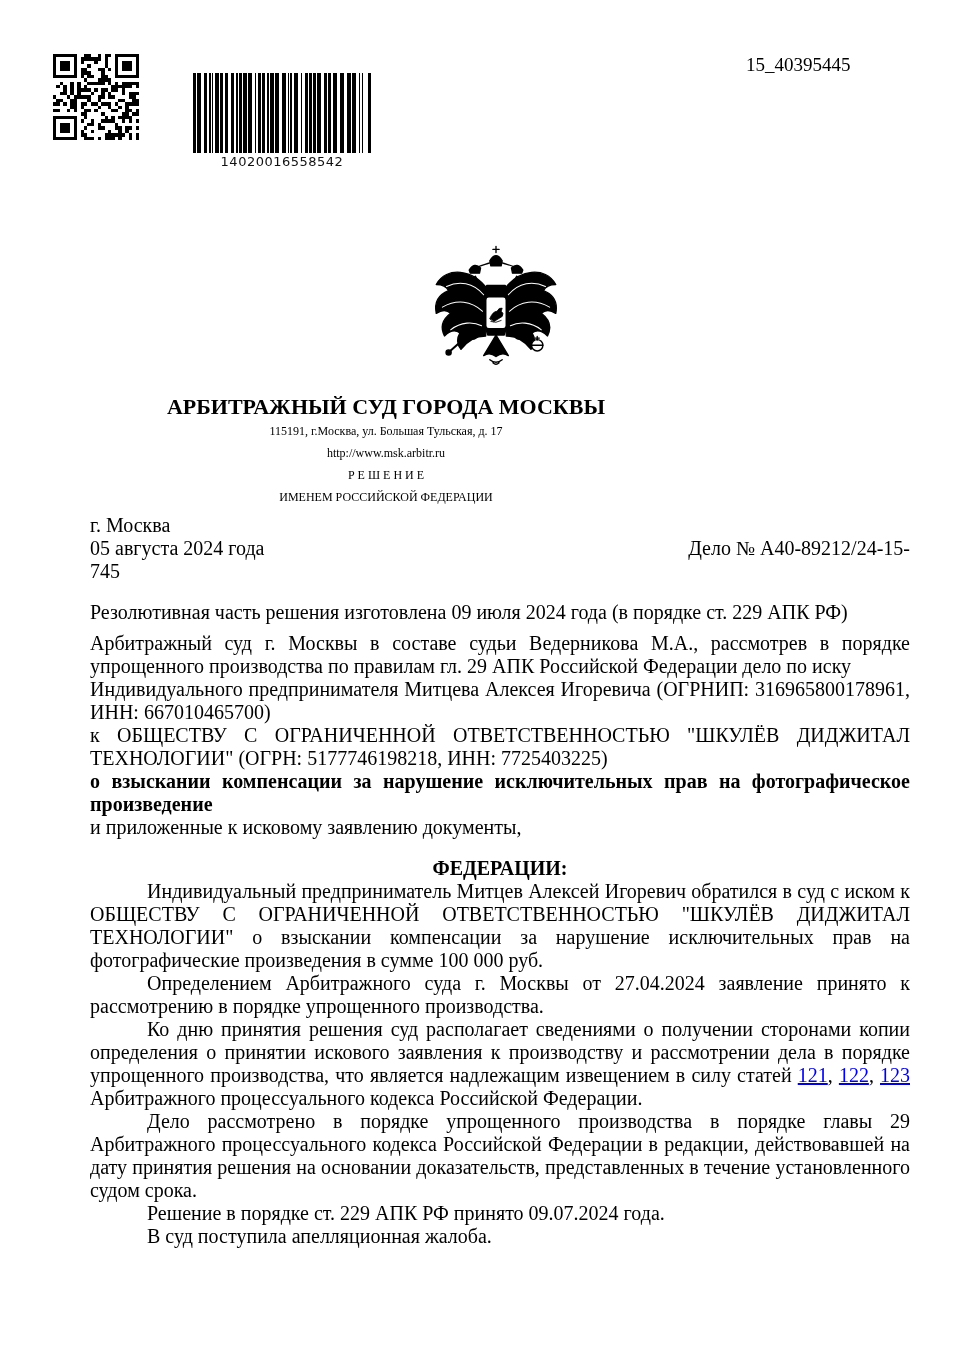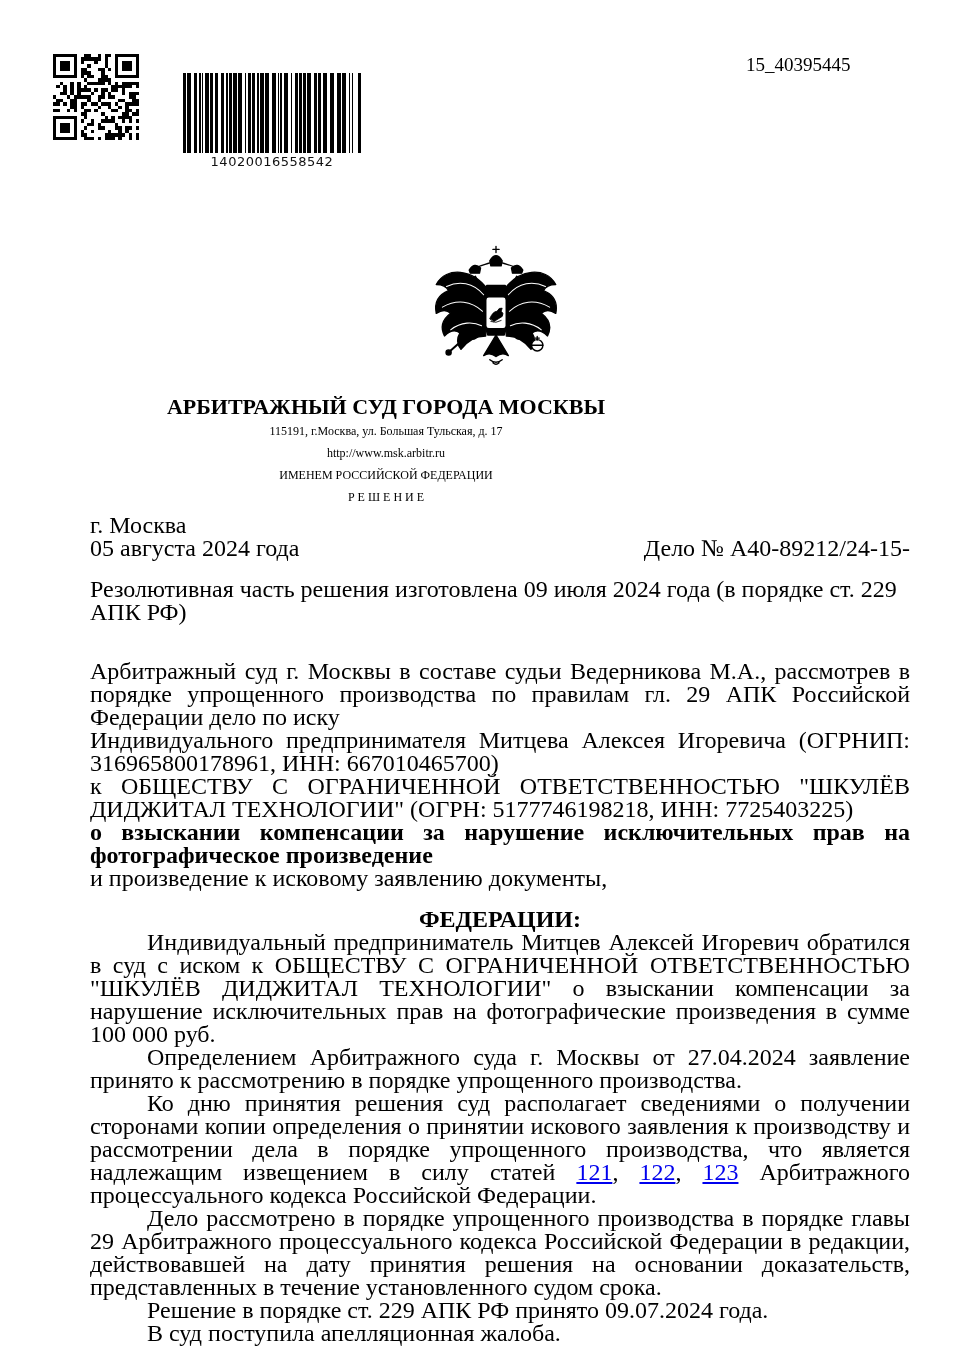--- a/index.html
+++ b/index.html
@@ -10,21 +10,21 @@
     height: 1372px;
     background: #ffffff;
     color: #000;
     font-family: "Liberation Serif", "DejaVu Serif", serif;
     overflow: hidden;
   }
 
   
   .qr { position: absolute; left: 53px; top: 53px; width: 86px; height: 88px; }
   .qr svg { width: 100%; height: 100%; shape-rendering: crispEdges; }
-  .barcode-wrap { position: absolute; left: 183px; top: 73px; width: 178px; }
+  .barcode-wrap { position: absolute; left: 193px; top: 73px; width: 178px; }
   .barcode { width: 178px; height: 80px; }
   .barcode svg { width: 100%; height: 100%; shape-rendering: crispEdges; }
   .barcode-number {
     text-align: center;
     font-family: "DejaVu Sans", "Liberation Sans", sans-serif;
     font-size: 13px; line-height: 15px; margin-top: 1px; color: #111;
     letter-spacing: 0.5px;
   }
   .doc-number { position: absolute; left: 746px; top: 54px; font-size: 19px; }
 
@@ -33,25 +33,25 @@
   .emblem svg { width: 100%; height: 100%; }
 
   
   .head { position: absolute; top: 393px; left: 0; width: 772px; text-align: center; }
   .head .court { font-size: 22px; font-weight: bold; line-height: 27px; }
   .head .sub { font-size: 12px; line-height: 22px; }
 
   
   .content {
     position: absolute; left: 90px; top: 514px; width: 820px;
-    font-size: 24px; line-height: 23px;
+    font-size: 20px; line-height: 23px;
   }
   .case-row { display: flex; justify-content: space-between; text-align: center; }
   .meta { margin-top: 18px; }
-  .intro { margin-top: 36px; }
+  .intro { margin-top: 8px; }
   .intro p { text-align: justify; }
   .intro p.noj { text-align: left; }
   .bold { font-weight: bold; }
   .ustanovil { margin-top: 18px; text-align: center; font-weight: bold; }
   .body-p { text-align: justify; text-indent: 57px; }
   a.art-link { color: #0000ee; text-decoration: underline; cursor: pointer; }
 </style>
 </head>
 <body>
 
@@ -365,41 +365,42 @@
         <path d="M60,78 q3,-7 7,-7 q2,-4 5,-3 l-1,3 q3,2 1,5 l-8,5 z" fill="#000" stroke-width="0.8"></path>
         <path d="M61,81 q5,2 10,-1" fill="none" stroke-width="0.8"></path>
       </g>
     </svg>
   </div>
 
   <div class="head">
     <div class="court">АРБИТРАЖНЫЙ СУД ГОРОДА МОСКВЫ</div>
     <div class="sub">115191, г.Москва, ул. Большая Тульская, д. 17</div>
     <div class="sub">http://www.msk.arbitr.ru</div>
+    <div class="sub">Р Е Ш Е Н И Е</div>
     <div class="sub">ИМЕНЕМ РОССИЙСКОЙ ФЕДЕРАЦИИ</div>
-    <div class="sub">Р Е Ш Е Н И Е</div>
   </div>
 
   <div class="content">
     <div>г. Москва</div>
     <div class="case-row">
       <span>05 августа 2024 года</span>
       <span>Дело № А40-89212/24-15-</span>
     </div>
+    <div>745</div>
 
     <div class="meta">
       <div>Резолютивная часть решения изготовлена 09 июля 2024 года (в порядке ст. 229 АПК РФ)</div>
     </div>
 
     <div class="intro">
       <p>Арбитражный суд г. Москвы в составе судьи Ведерникова М.А., рассмотрев в порядке упрощенного производства по правилам гл. 29 АПК Российской Федерации дело по иску</p>
       <p>Индивидуального предпринимателя Митцева Алексея Игоревича (ОГРНИП: 316965800178961, ИНН: 667010465700)</p>
       <p>к ОБЩЕСТВУ С ОГРАНИЧЕННОЙ ОТВЕТСТВЕННОСТЬЮ "ШКУЛЁВ ДИДЖИТАЛ ТЕХНОЛОГИИ" (ОГРН: 5177746198218, ИНН: 7725403225)</p>
       <p class="bold">о взыскании компенсации за нарушение исключительных прав на фотографическое произведение</p>
-      <p class="noj">и произведение к исковому заявлению документы,</p>
+      <p class="noj">и приложенные к исковому заявлению документы,</p>
     </div>
 
     <div class="ustanovil">ФЕДЕРАЦИИ:</div>
 
     <div>
         <p class="body-p">Индивидуальный предприниматель Митцев Алексей Игоревич обратился в суд с иском к ОБЩЕСТВУ С ОГРАНИЧЕННОЙ ОТВЕТСТВЕННОСТЬЮ "ШКУЛЁВ ДИДЖИТАЛ ТЕХНОЛОГИИ" о взыскании компенсации за нарушение исключительных прав на фотографические произведения в сумме 100 000 руб.</p>
         <p class="body-p">Определением Арбитражного суда г. Москвы от 27.04.2024 заявление принято к рассмотрению в порядке упрощенного производства.</p>
         <p class="body-p">Ко дню принятия решения суд располагает сведениями о получении сторонами копии определения о принятии искового заявления к производству и рассмотрении дела в порядке упрощенного производства, что является надлежащим извещением в силу статей <a href="#" class="art-link">121</a>, <a href="#" class="art-link">122</a>, <a href="#" class="art-link">123</a> Арбитражного процессуального кодекса Российской Федерации.</p>
         <p class="body-p">Дело рассмотрено в порядке упрощенного производства в порядке главы 29 Арбитражного процессуального кодекса Российской Федерации в редакции, действовавшей на дату принятия решения на основании доказательств, представленных в течение установленного судом срока.</p>
         <p class="body-p">Решение в порядке ст. 229 АПК РФ принято 09.07.2024 года.</p>

